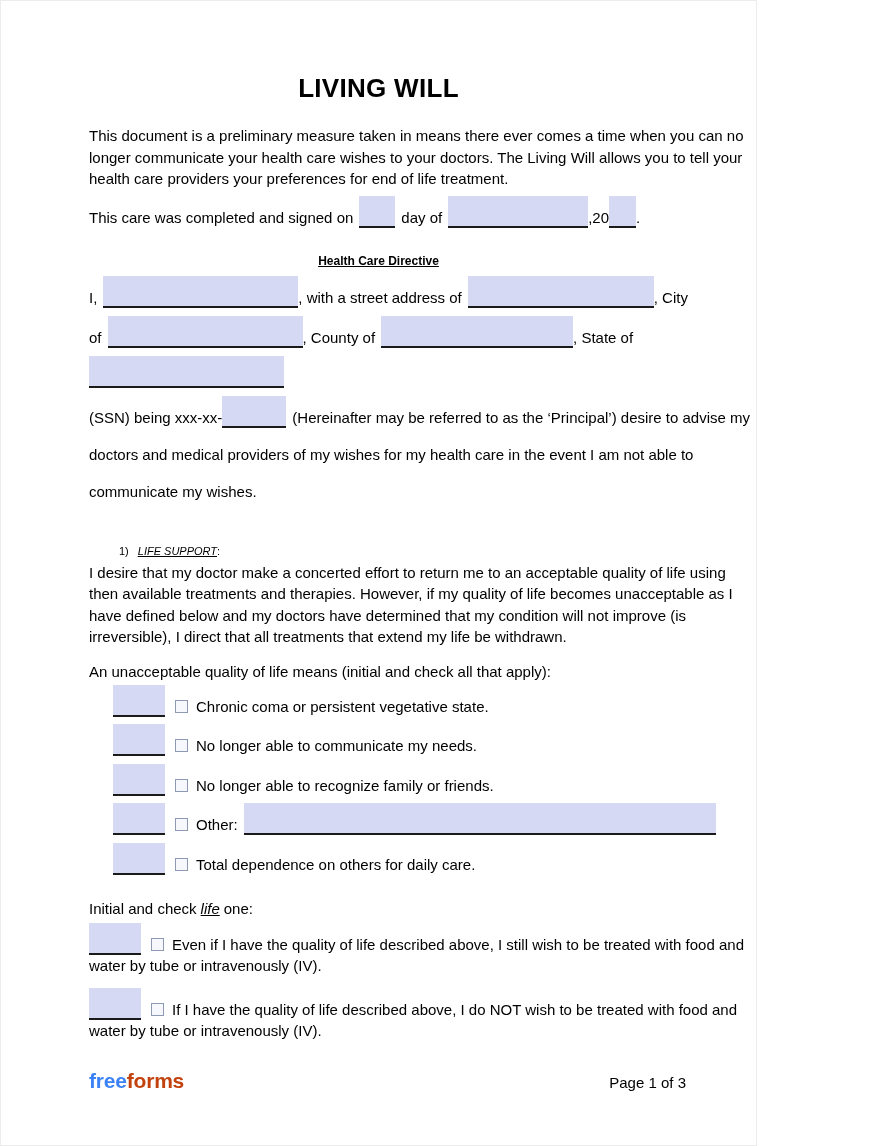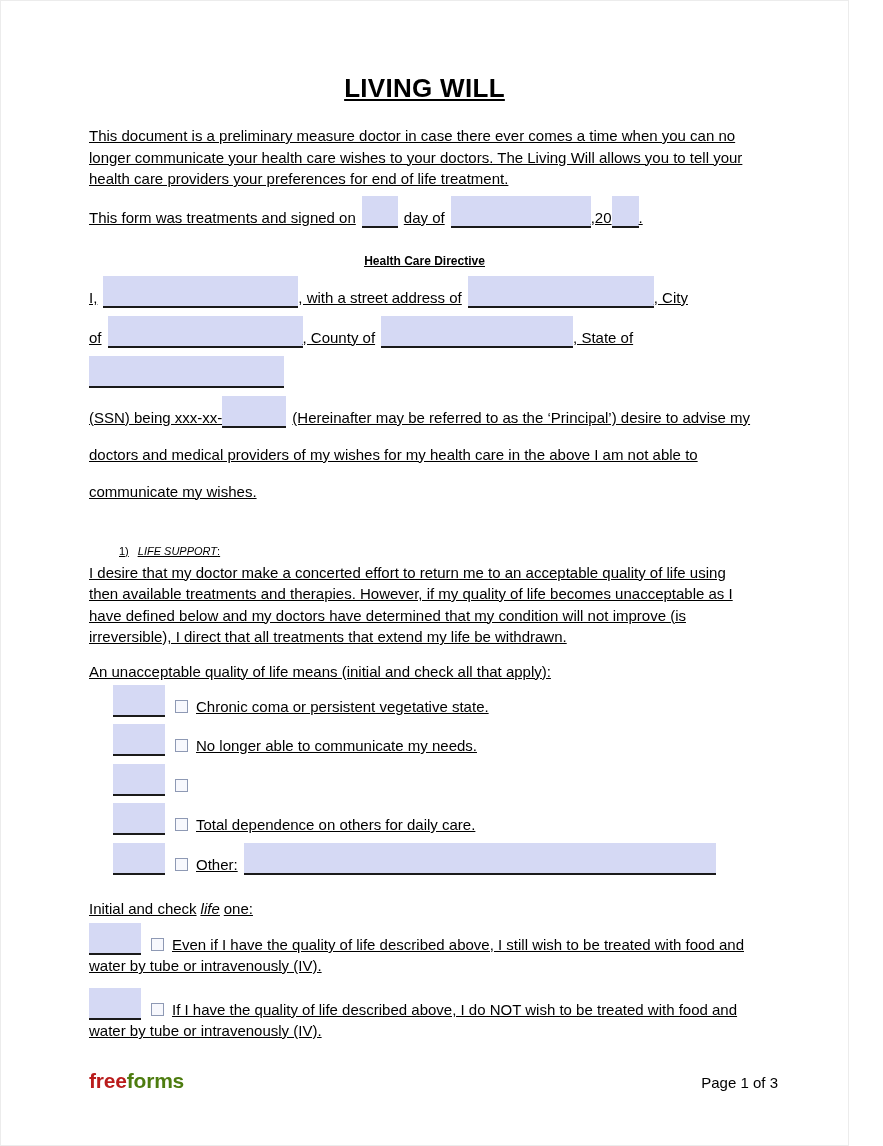--- a/index.html
+++ b/index.html
@@ -1,26 +1,25 @@
 <!DOCTYPE html>
 <html><head>
 <meta charset="utf-8">
 <style>
   html,body { margin:0; padding:0; background:#ffffff; }
   .page {
     position:relative;
-    width:849px; height:1146px;
+    width:757px; height:1146px;
     background:#ffffff;
     box-sizing:border-box;
     border:1px solid #ececec;
     font-family:"Liberation Sans", sans-serif;
     font-size:15px;
     color:#000;
     overflow:hidden;
-    text-decoration:underline;
   }
   .content { padding:0 88px; }
 
   .doc-title {
     margin-top:72px;
     text-align:center;
     font-size:26px;
     font-weight:bold;
     line-height:30px;
     letter-spacing:0.3px;
@@ -93,59 +92,59 @@
   .excl-line2 { line-height:21px; }
 
   .footer {
     position:absolute;
     left:88px; right:70px; bottom:52px;
     display:flex;
     justify-content:space-between;
     align-items:baseline;
   }
   .logo { font-size:21px; font-weight:bold; letter-spacing:-0.2px; }
-  .logo-free { color:#b91c1c; }
-  .logo-forms { color:#4d7c0f; }
+  .logo-free { color:#3b82f6; }
+  .logo-forms { color:#c2410c; }
   .page-num { font-size:15px; }
 </style>
 </head>
 <body>
 
 <div class="page">
   <div class="content">
 
     <div class="doc-title">LIVING WILL</div>
 
     <div class="intro">
-      <div>This document is a preliminary measure doctor in case there ever comes a time when you can no</div>
+      <div>This document is a preliminary measure taken in means there ever comes a time when you can no</div>
       <div>longer communicate your health care wishes to your doctors. The Living Will allows you to tell your</div>
       <div>health care providers your preferences for end of life treatment.</div>
     </div>
 
     <div class="fill-line signed-line">
-      <span>This form was treatments and signed on</span><span class="field ml mr" style="width:36px;"></span><span>day of</span><span class="field ml" style="width:140px;"></span><span>,20</span><span class="field" style="width:27px;"></span><span>.</span>
+      <span>This care was completed and signed on</span><span class="field ml mr" style="width:36px;"></span><span>day of</span><span class="field ml" style="width:140px;"></span><span>,20</span><span class="field" style="width:27px;"></span><span>.</span>
     </div>
 
     <div class="section-heading">Health Care Directive</div>
 
     <div class="identity">
       <div class="fill-line">
         <span>I,</span><span class="field ml" style="width:195px;"></span><span>, with a street address of</span><span class="field ml" style="width:186px;"></span><span>, City</span>
       </div>
       <div class="fill-line">
         <span>of</span><span class="field ml" style="width:195px;"></span><span>, County of</span><span class="field ml" style="width:192px;"></span><span>, State of</span>
       </div>
       <div class="fill-line">
         <span class="field" style="width:195px;"></span>
       </div>
       <div class="fill-line">
         <span>(SSN) being xxx-xx-</span><span class="field" style="width:64px;"></span><span class="ml">(Hereinafter may be referred to as the ‘Principal’) desire to advise my</span>
       </div>
       <div class="fill-line">
-        <span>doctors and medical providers of my wishes for my health care in the above I am not able to</span>
+        <span>doctors and medical providers of my wishes for my health care in the event I am not able to</span>
       </div>
       <div class="fill-line">
         <span>communicate my wishes.</span>
       </div>
     </div>
 
     <div class="numbered-heading">
       <span class="num">1)</span><span class="em-head">LIFE SUPPORT</span><span>:</span>
     </div>
 
@@ -159,27 +158,27 @@
     <div class="checklist-intro">An unacceptable quality of life means (initial and check all that apply):</div>
 
     <div class="checklist">
       <div class="check-row">
         <span class="field initials-field"></span><span class="checkbox"></span><span class="check-label">Chronic coma or persistent vegetative state.</span>
       </div>
       <div class="check-row">
         <span class="field initials-field"></span><span class="checkbox"></span><span class="check-label">No longer able to communicate my needs.</span>
       </div>
       <div class="check-row">
-        <span class="field initials-field"></span><span class="checkbox"></span>
+        <span class="field initials-field"></span><span class="checkbox"></span><span class="check-label">No longer able to recognize family or friends.</span>
+      </div>
+      <div class="check-row">
+        <span class="field initials-field"></span><span class="checkbox"></span><span class="check-label">Other:</span><span class="field other-field"></span>
       </div>
       <div class="check-row">
         <span class="field initials-field"></span><span class="checkbox"></span><span class="check-label">Total dependence on others for daily care.</span>
-      </div>
-      <div class="check-row">
-        <span class="field initials-field"></span><span class="checkbox"></span><span class="check-label">Other:</span><span class="field other-field"></span>
       </div>
     </div>
 
     <div class="only-line">
       <span>Initial and check</span><span class="em">life</span><span>one:</span>
     </div>
 
     <div class="excl-item">
       <div class="excl-line1">
         <span class="field initials-field"></span><span class="checkbox"></span><span class="check-label">Even if I have the quality of life described above, I still wish to be treated with food and</span>

